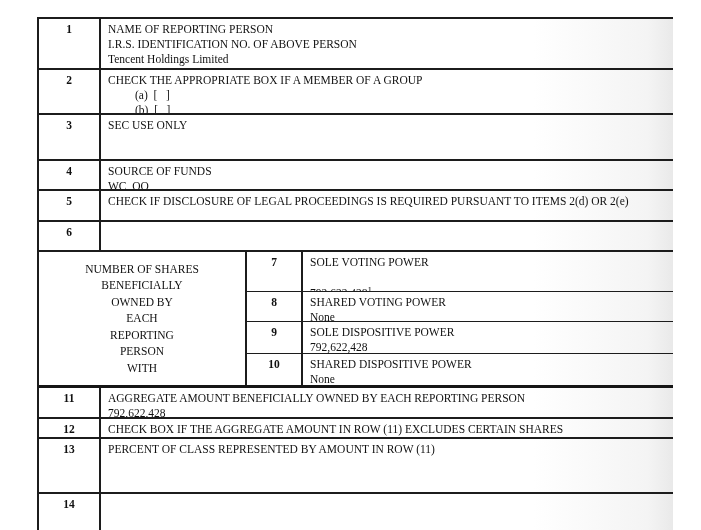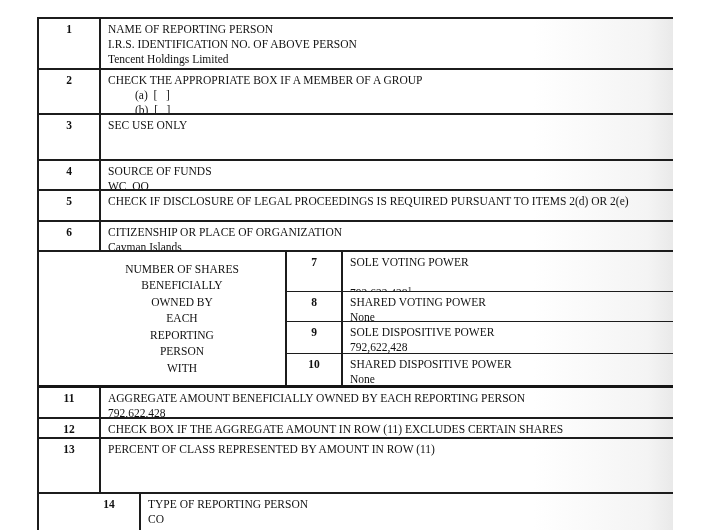--- a/index.html
+++ b/index.html
@@ -92,21 +92,21 @@
     width: 56px;
     flex: 0 0 56px;
     border-right: 2px solid #1c1c1c;
     box-sizing: border-box;
     text-align: center;
     font-weight: bold;
     font-size: 11.5px;
     padding-top: 3px;
     line-height: 15px;
   }
-  .thick-bottom { border-bottom: 3px solid #151515; padding-left: 40px; }
+  .thick-bottom { border-bottom: 3px solid #151515; }
 </style>
 </head>
 <body>
 
 <div class="page">
   <div class="sec-table">
 
     <div class="row" style="height:51px">
       <div class="num">1</div>
       <div class="content">
@@ -142,24 +142,20 @@
 
     <div class="row" style="height:31px">
       <div class="num">5</div>
       <div class="content">
         <div>CHECK IF DISCLOSURE OF LEGAL PROCEEDINGS IS REQUIRED PURSUANT TO ITEMS 2(d) OR 2(e)</div>
       </div>
     </div>
 
     <div class="row" style="height:30px">
       <div class="num">6</div>
-      <div class="content">
-        <div>CITIZENSHIP OR PLACE OF ORGANIZATION</div>
-        <div>Cayman Islands</div>
-      </div>
     </div>
 
     <div class="row block thick-bottom" style="height:136px">
       <div class="block-left">
         <div>NUMBER OF SHARES</div>
         <div>BENEFICIALLY</div>
         <div>OWNED BY</div>
         <div>EACH</div>
         <div>REPORTING</div>
         <div>PERSON</div>
@@ -219,20 +215,16 @@
 
     <div class="row" style="height:55px">
       <div class="num">13</div>
       <div class="content">
         <div>PERCENT OF CLASS REPRESENTED BY AMOUNT IN ROW (11)</div>
       </div>
     </div>
 
     <div class="row thick-bottom" style="height:40px">
       <div class="num">14</div>
-      <div class="content">
-        <div>TYPE OF REPORTING PERSON</div>
-        <div>CO</div>
-      </div>
     </div>
 
   </div>
 </div>
 
 </body></html>

